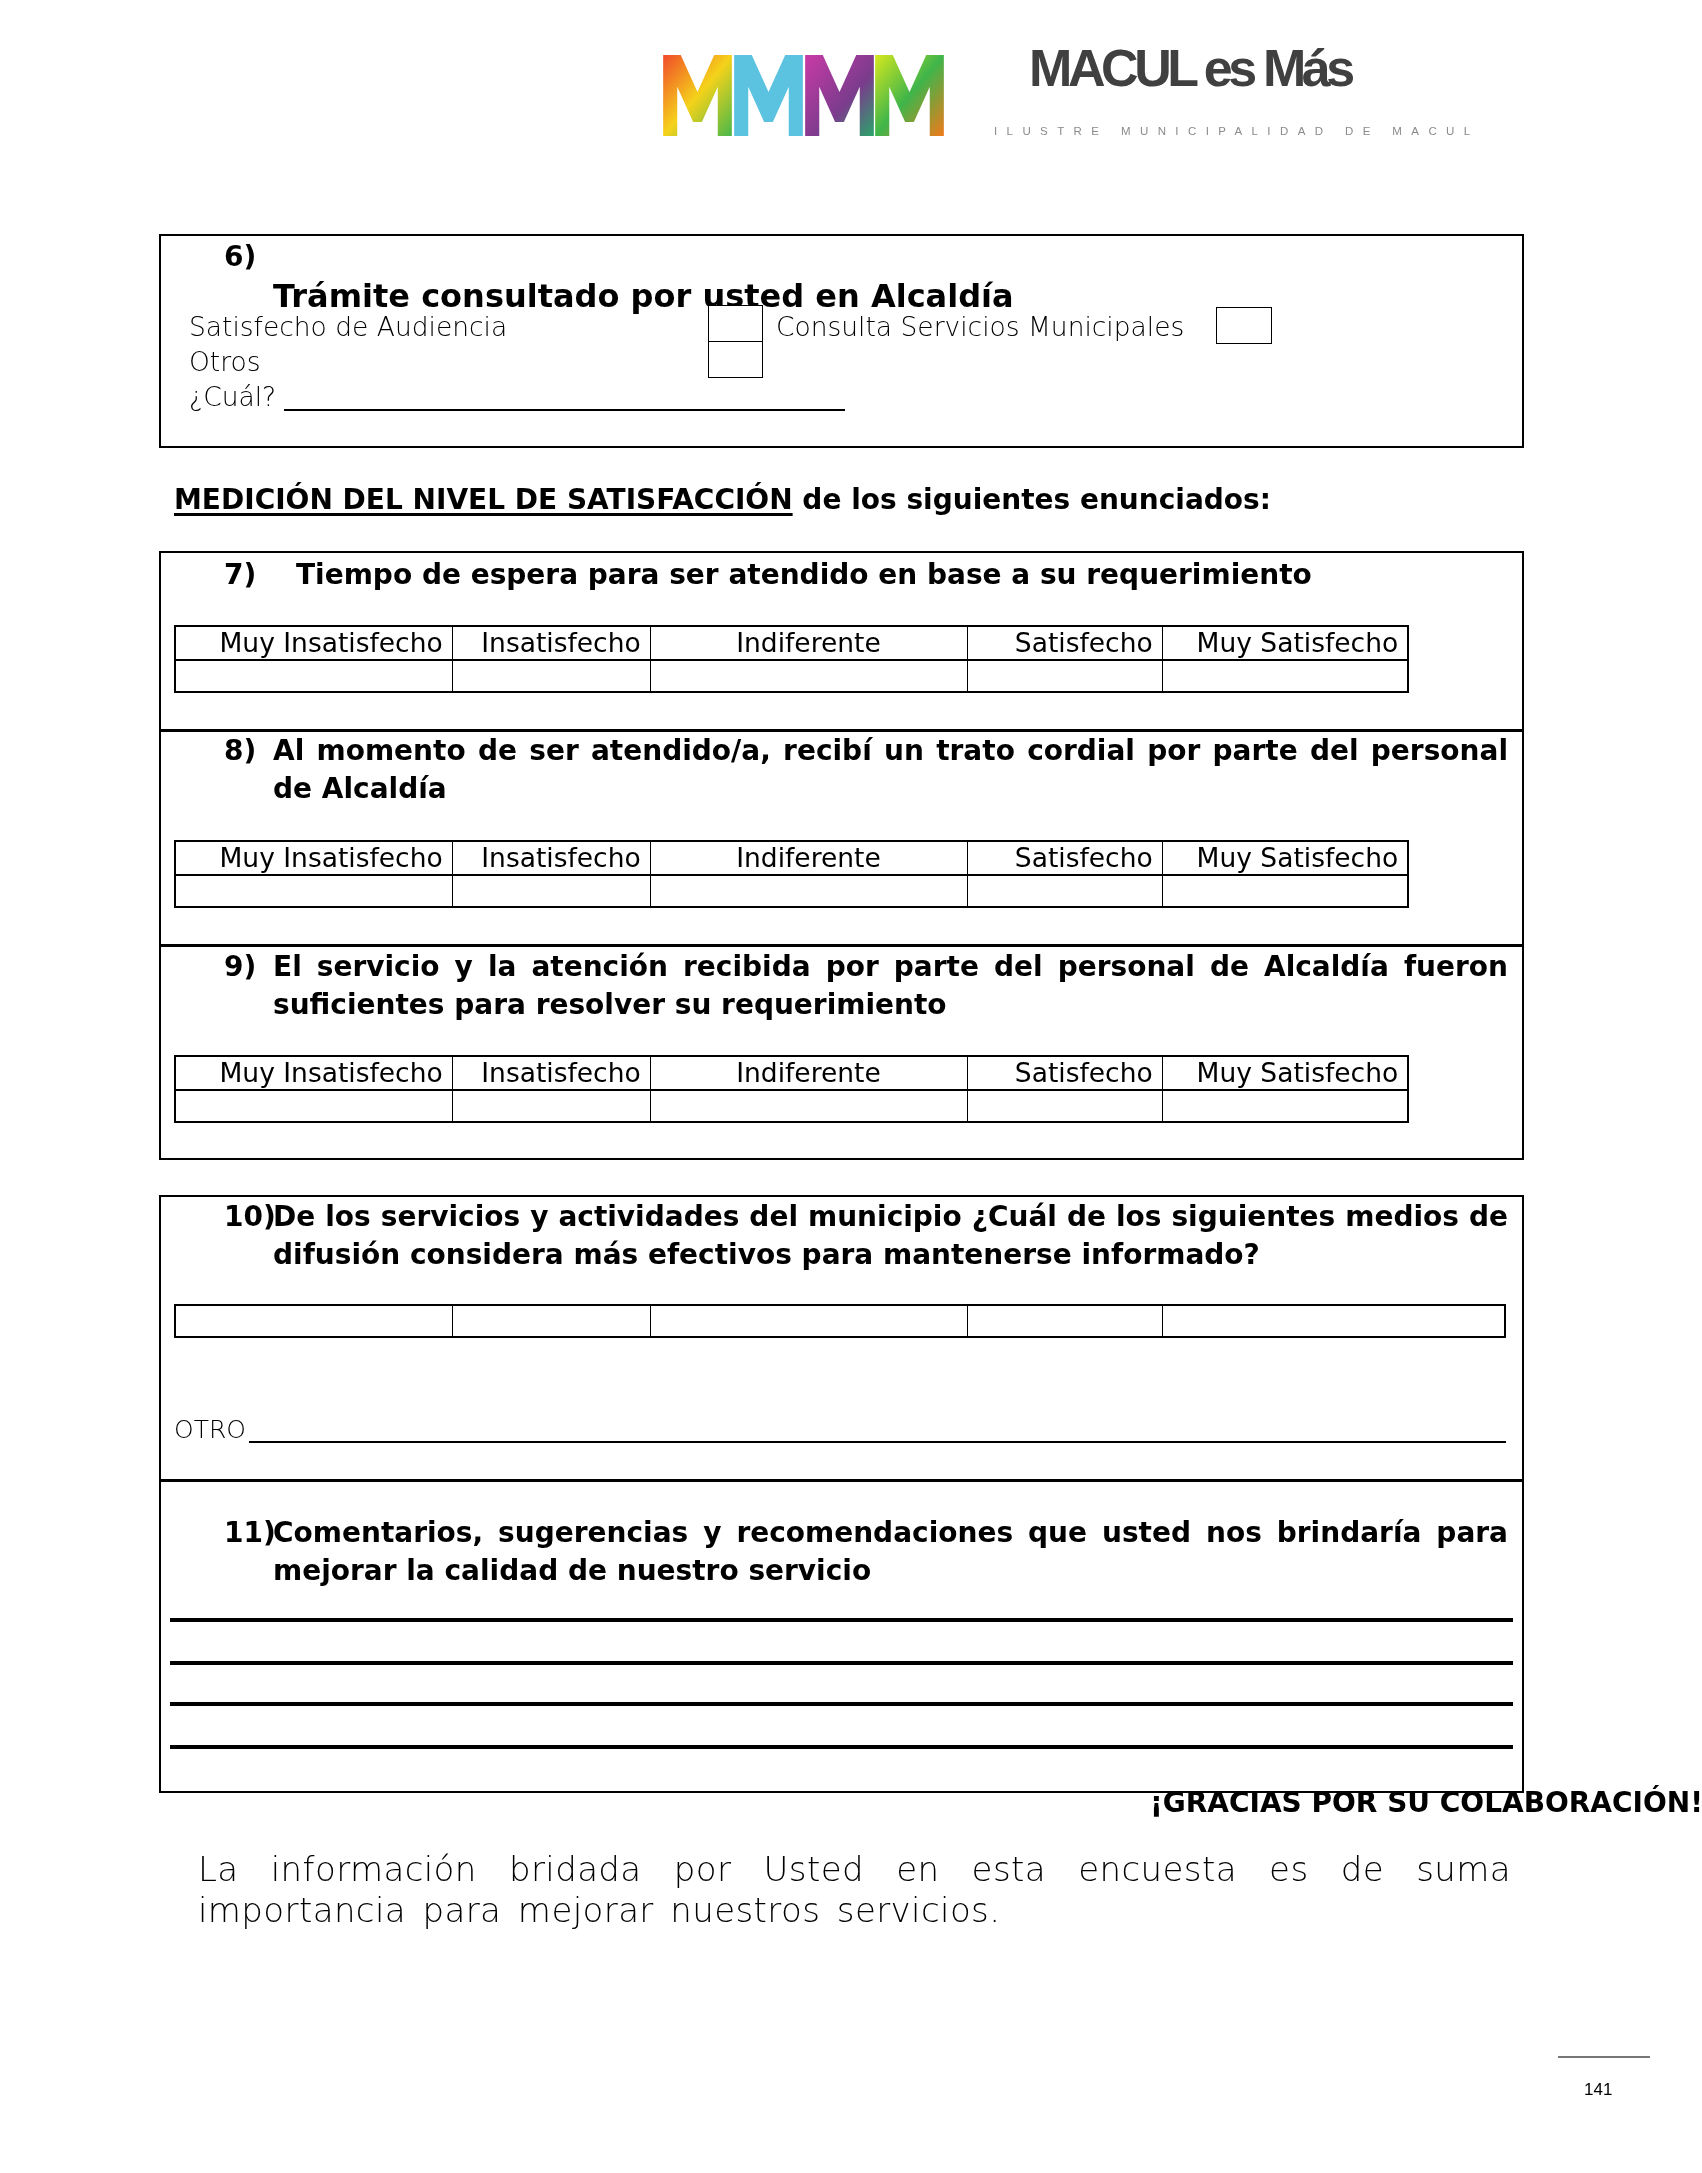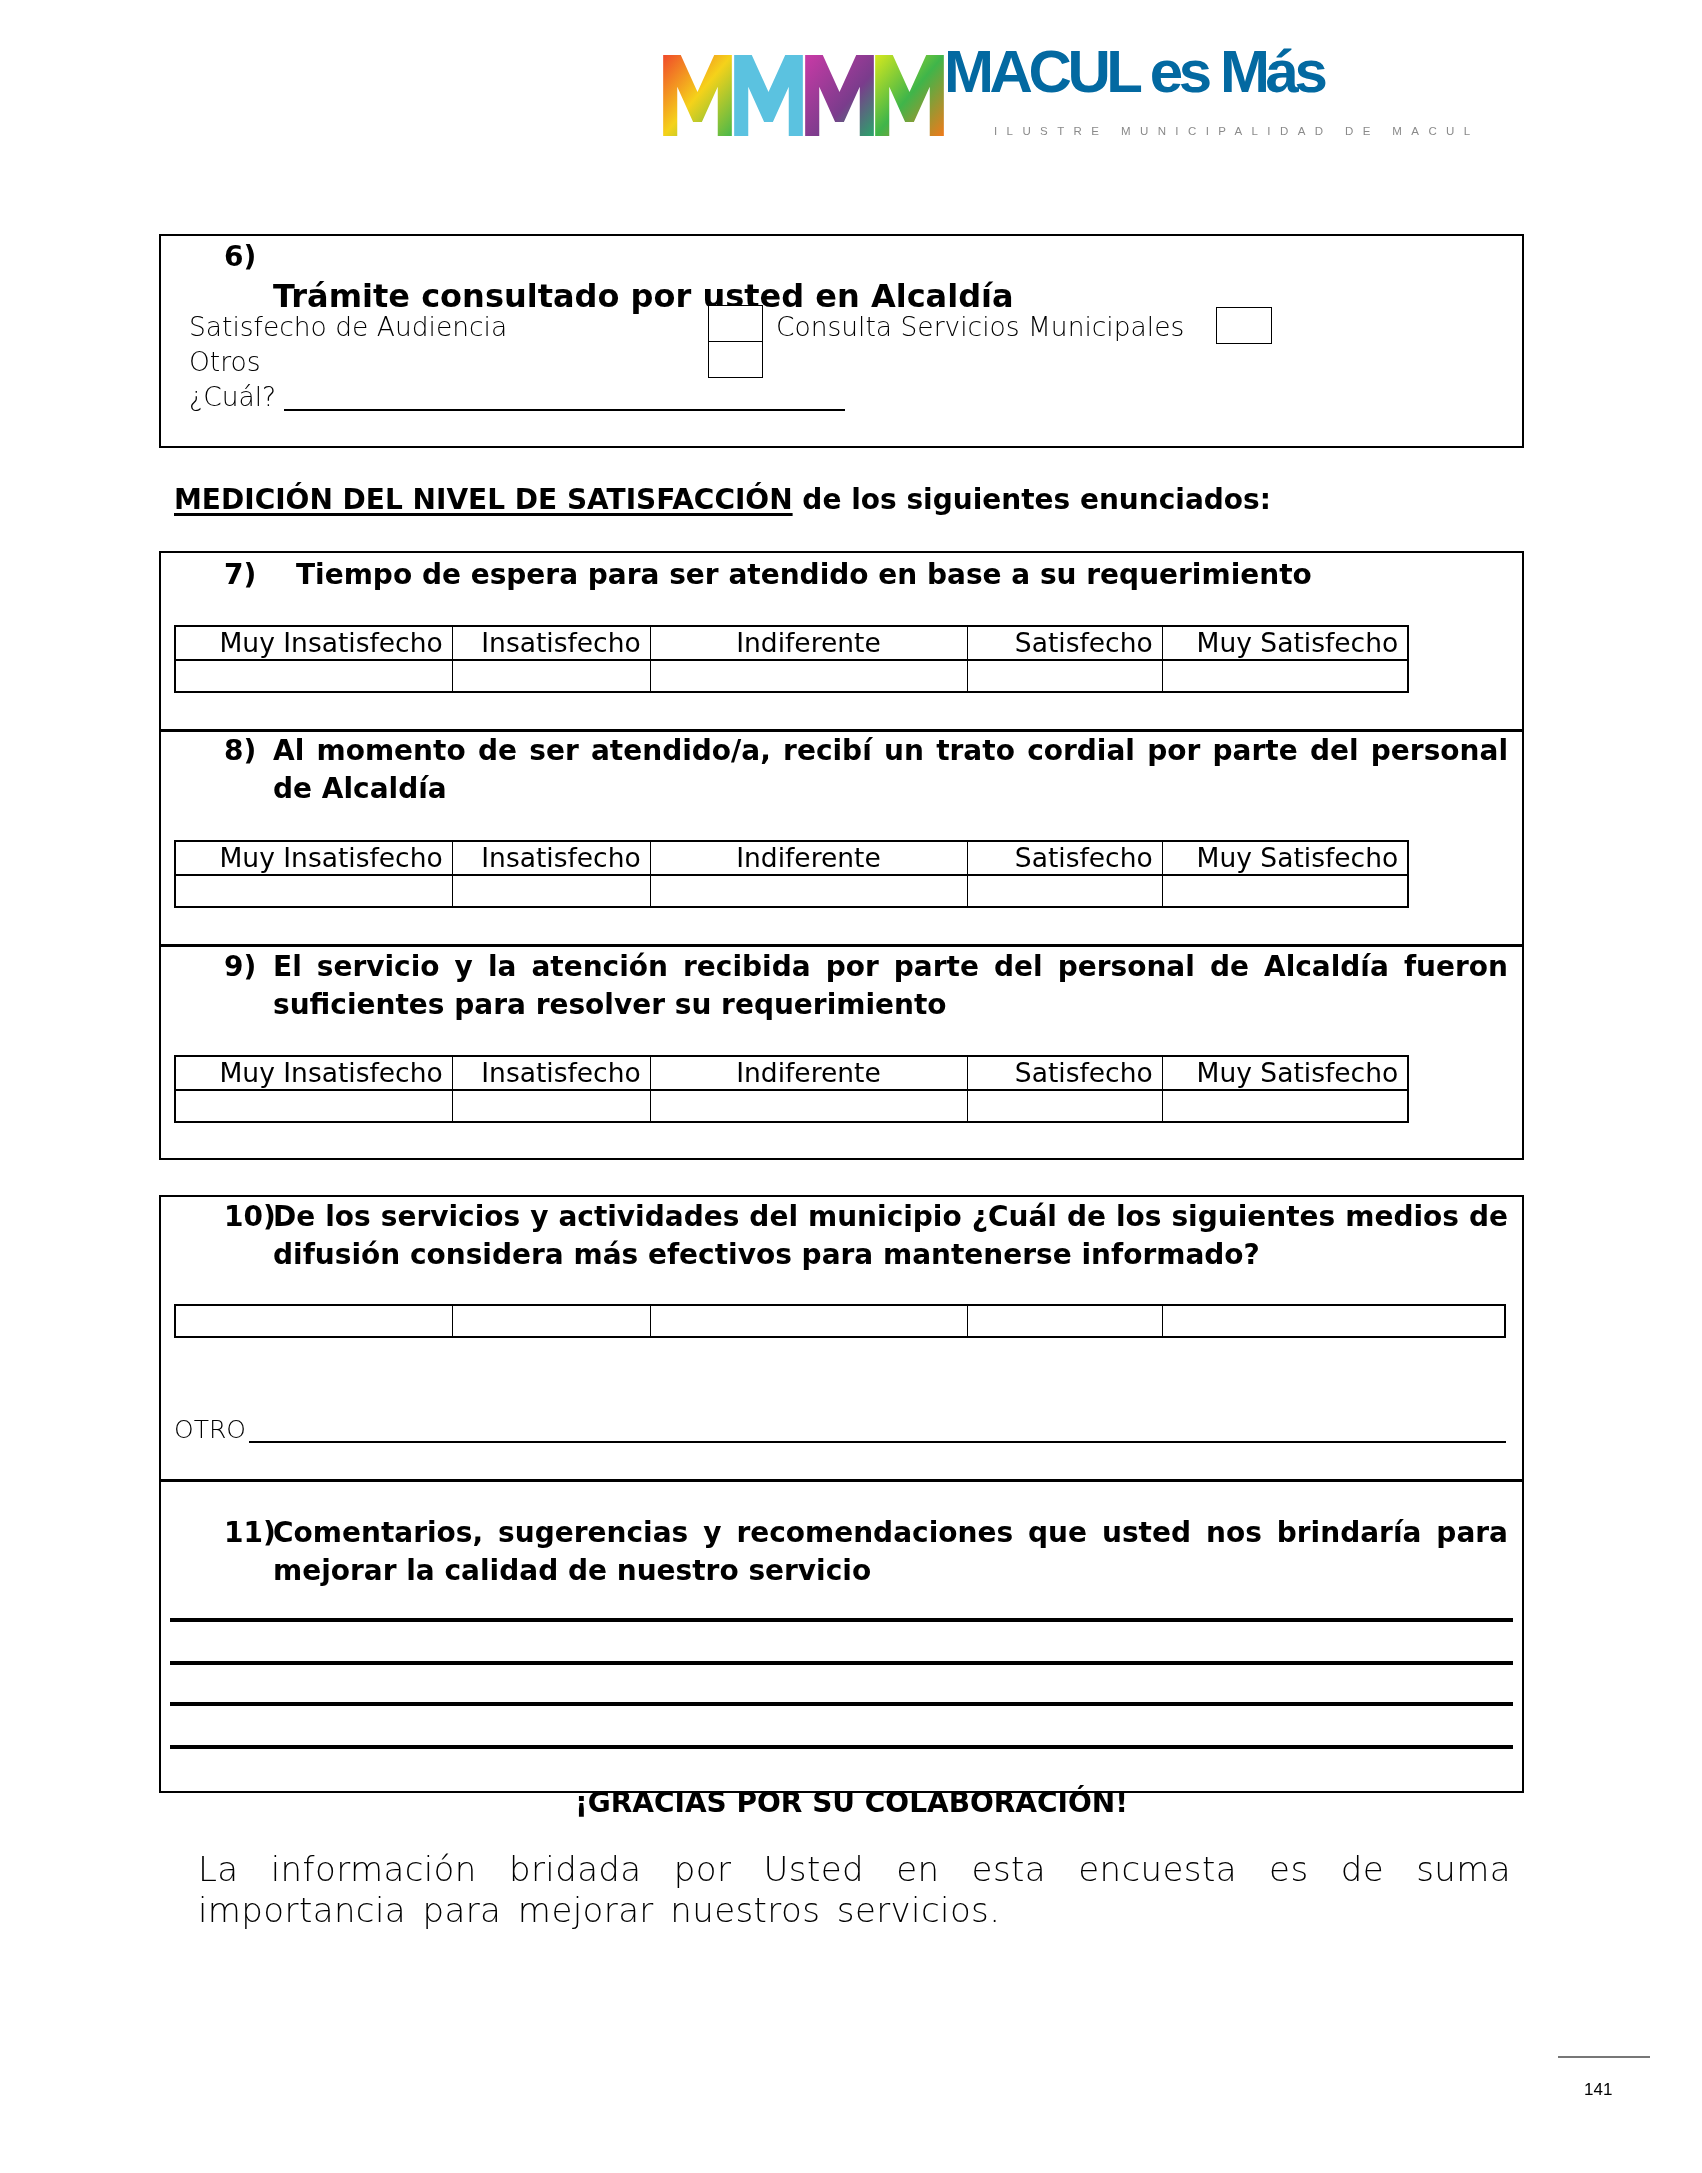--- a/index.html
+++ b/index.html
@@ -2,22 +2,22 @@
 <html style="font-size:14px"><head>
 <meta charset="utf-8">
 <style>
   html, body { margin:0; padding:0; background:#ffffff; }
   body { width:1703px; height:2174px; position:relative; overflow:hidden;
          font-family:"DejaVu Sans", sans-serif; color:#000; }
 
   
   .logo-m { position:absolute; top:55px; height:81px; width:69px; }
   .logo-m svg { width:100%; height:100%; }
-  .logo-text { position:absolute; left:944px; top:42px; font-family:"Liberation Sans", sans-serif;
-               font-weight:bold; font-size:60px; color:#0369a1; letter-spacing:-4.4px; line-height:1; }
+  .logo-text { position:absolute; left:1029px; top:42px; font-family:"Liberation Sans", sans-serif;
+               font-weight:bold; font-size:52px; color:#404040; letter-spacing:-4.4px; line-height:1; }
   .logo-sub { position:absolute; left:994px; top:125px; font-family:"Liberation Sans", sans-serif;
               font-size:11.5px; letter-spacing:9.4px; color:#8a8a8a; white-space:nowrap; }
 
   
   .box { position:absolute; border:2.6px solid #000; box-sizing:border-box; }
   .divider { position:absolute; height:2.6px; background:#000; }
 
   .qtitle { position:absolute; font-weight:bold; font-size:32px; line-height:38px;margin-top:39px; }
   .qnum { position:absolute; font-weight:bold; font-size:28px; line-height:38px; }
   .qtext { position:absolute; font-weight:bold; font-size:28px; line-height:38px; text-align:justify; text-align-last:left; }
@@ -39,21 +39,21 @@
   .c { text-align:center; }
   .l { text-align:right; }
 
   table.media td { white-space:normal; line-height:34px; vertical-align:top; }
   table.media tr.head td { height:69px; }
   table.media tr.blank td { height:30px; }
 
   .section-heading { position:absolute; left:174px; top:481px; font-weight:bold; font-size:28px; line-height:38px; white-space:nowrap; }
   .section-heading u { text-decoration:underline; text-decoration-thickness:2.6px; text-underline-offset:3.5px; }
 
-  .thanks { position:absolute; left:0; width:1703px; top:1786px; text-align:center; font-weight:bold; font-size:28px; }
+  .thanks { position:absolute; left:0; width:1703px; top:1786px; text-align:right; font-weight:bold; font-size:28px; }
   .closing { position:absolute; left:198px; width:1313px; top:1849px; font-size:34px; font-weight:300; line-height:41px;
              text-align:justify; text-align-last:left; letter-spacing:0.4px; word-spacing:5.3px; }
 
   .page-rule { position:absolute; left:1558px; top:2056px; width:92px; height:1.8px; background:#777; }
   .page-num { position:absolute; left:1584px; top:2061px; font-family:"Liberation Sans", sans-serif; font-size:17px;margin-top:19px; }
 </style>
 </head>
 <body>
 
 <div>

